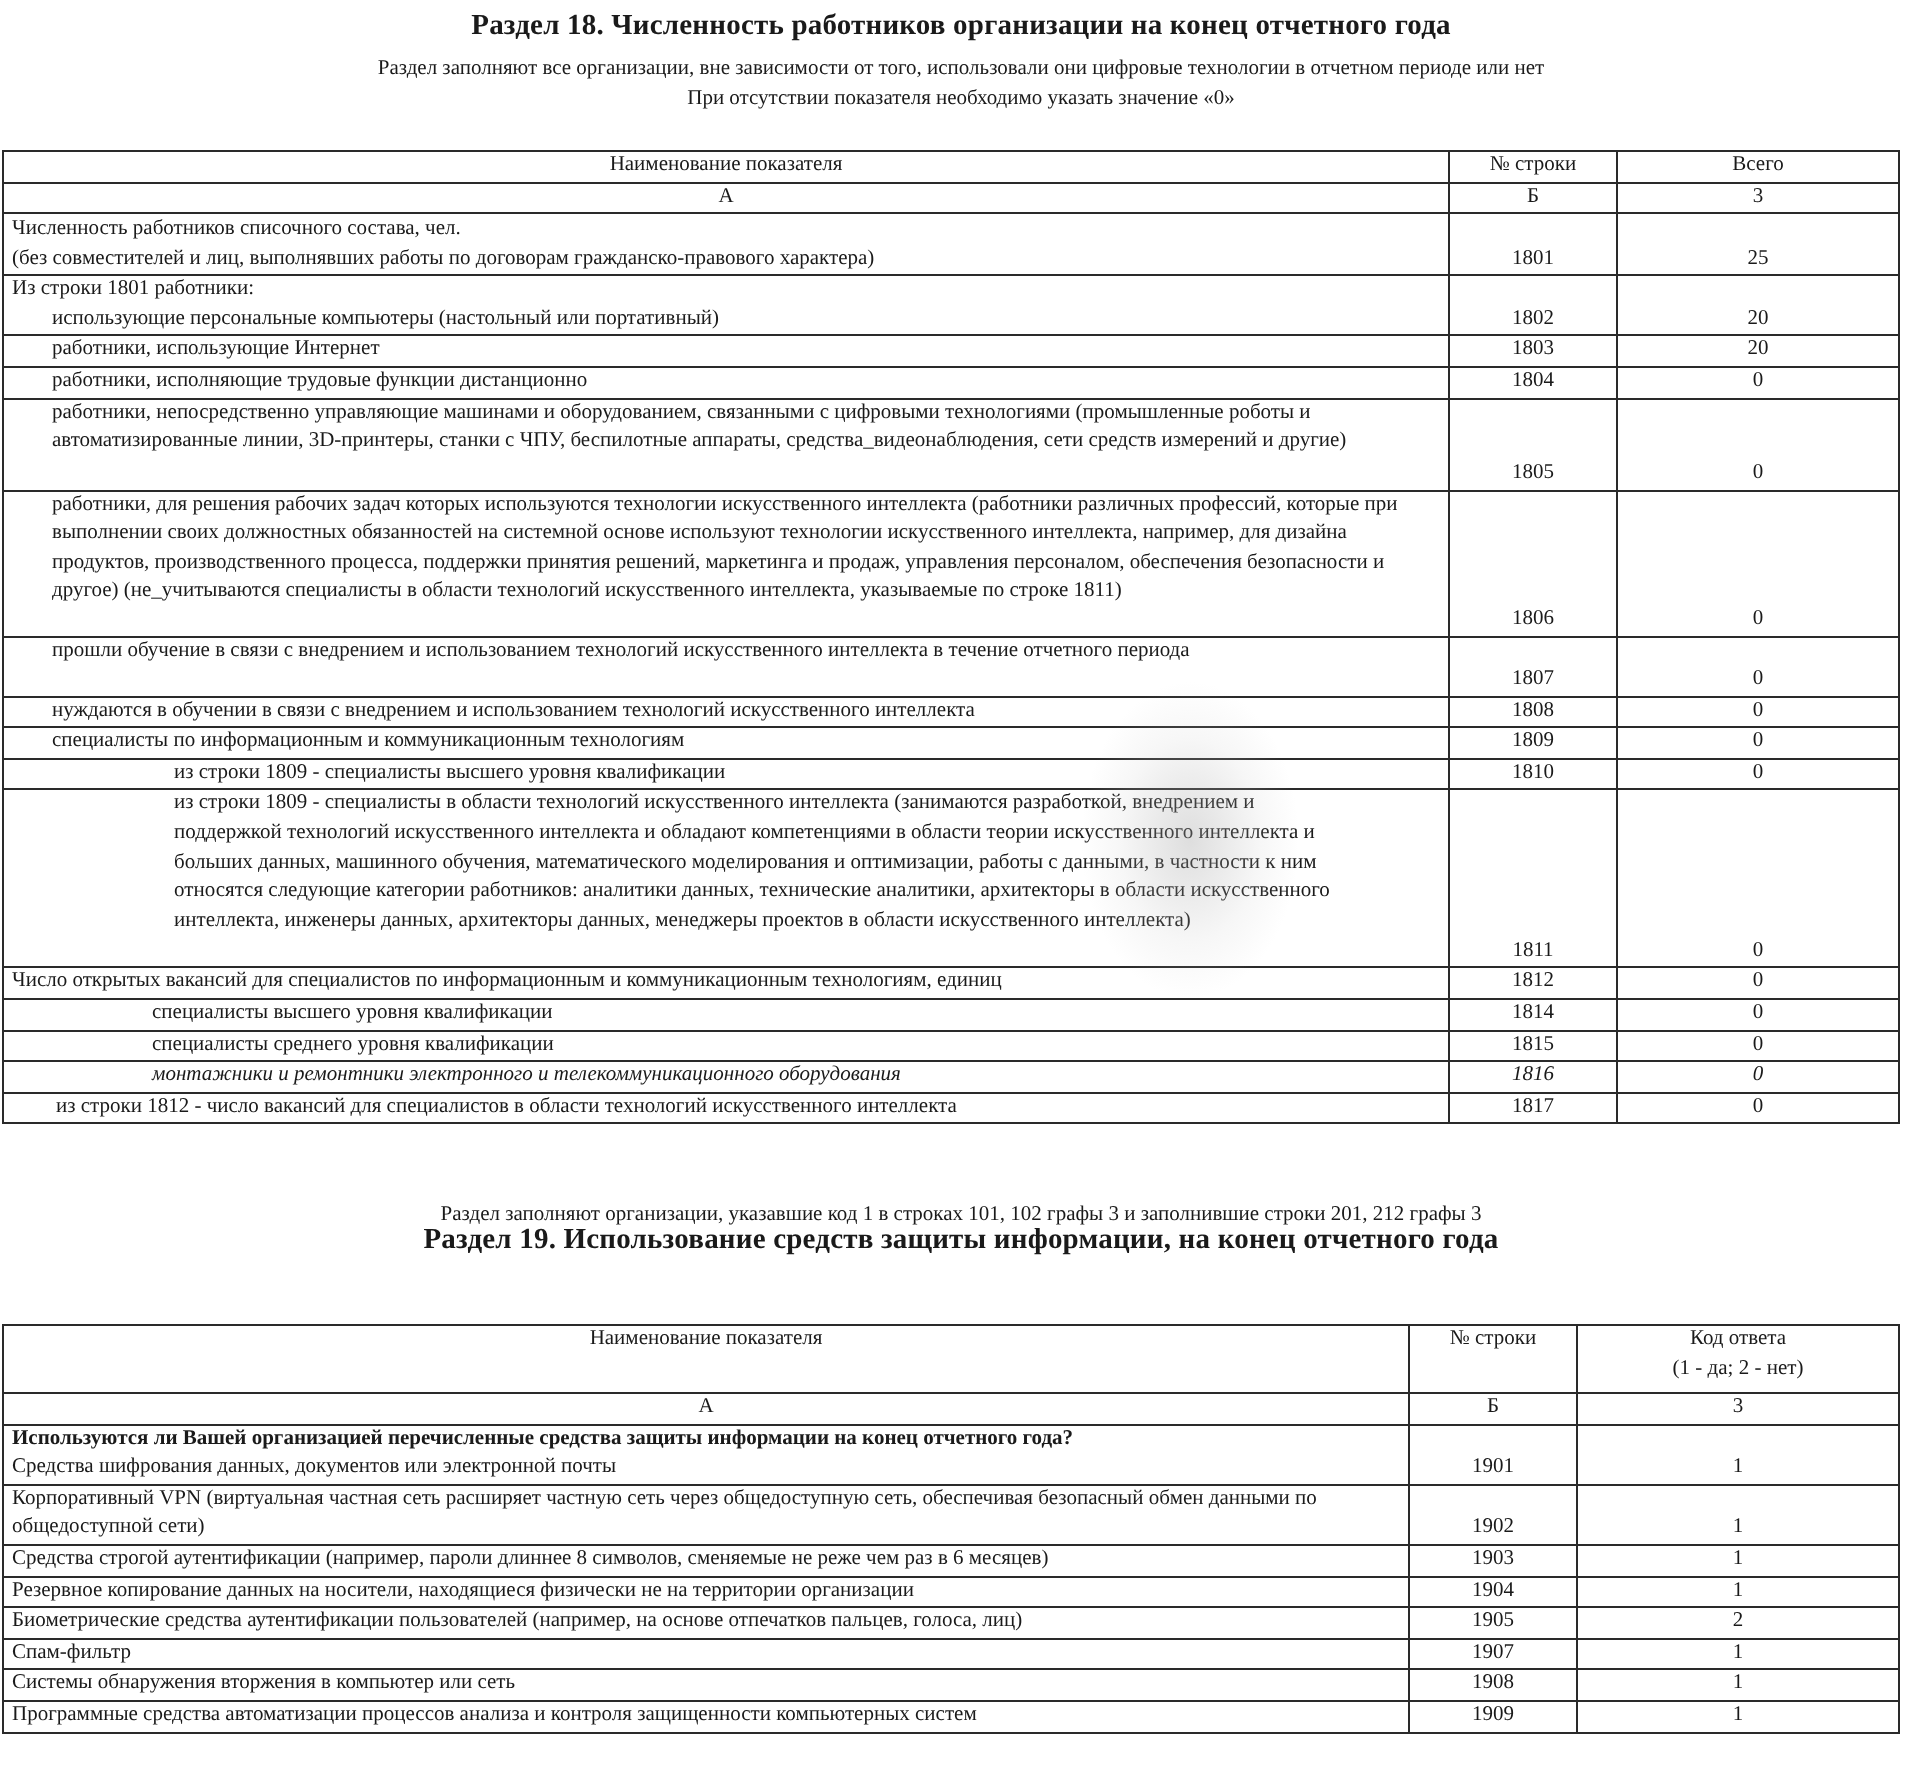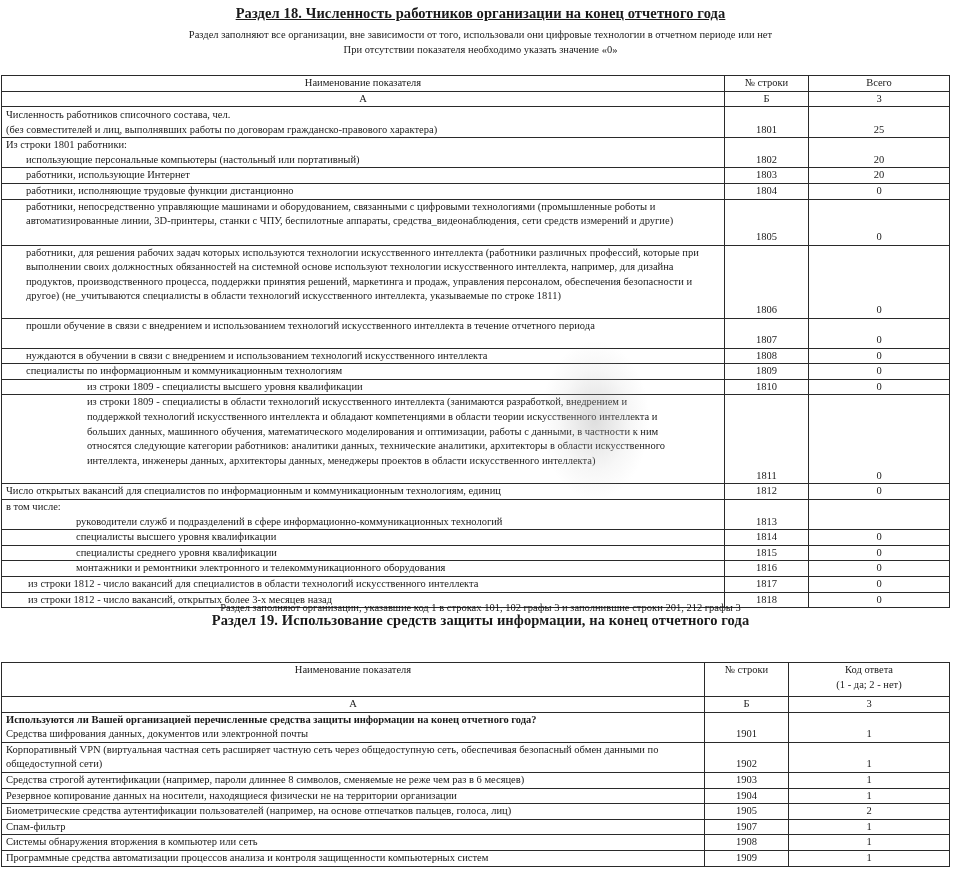--- a/index.html
+++ b/index.html
@@ -37,21 +37,21 @@
   .line { display: block; }
   .watermark {
     position: absolute; left: 540px; top: 340px; width: 110px; height: 160px;
     background: radial-gradient(ellipse at center, rgba(160,160,160,0.35) 0%, rgba(200,200,200,0.15) 45%, rgba(255,255,255,0) 70%);
     pointer-events: none;
   }
 </style>
 </head>
 <body>
 
-<div class="sec-title" style="top:5px;text-decoration:underline;">Раздел 18. Численность работников организации на конец отчетного года</div>
+<div class="sec-title" style="top:5px;">Раздел 18. Численность работников организации на конец отчетного года</div>
 <div class="sec-note" style="top:29px;">Раздел заполняют все организации, вне зависимости от того, использовали они цифровые технологии в отчетном периоде или нет</div>
 <div class="sec-note" style="top:44px;">При отсутствии показателя необходимо указать значение «0»</div>
 
 <table class="form" style="top:75px;">
   <colgroup>
     <col style="width:723px">
     <col style="width:84px">
     <col style="width:141px">
   </colgroup>
   <tbody>
@@ -137,58 +137,45 @@
     <td class="c-num">1811</td>
     <td class="c-val">0</td>
   </tr>
 
   <tr style="height:15px;">
     <td class="c-name">Число открытых вакансий для специалистов по информационным и коммуникационным технологиям, единиц</td>
     <td class="c-num">1812</td>
     <td class="c-val">0</td>
   </tr>
 
-  <tr style="height:29px;">
-    <td class="c-name">
-      <span class="line">в том числе:</span>
-      <span class="line" style="padding-left:70px;">руководители служб и подразделений в сфере информационно-коммуникационных технологий</span>
-    </td>
-    <td class="c-num">1813</td>
-    <td class="c-val"></td>
-  </tr>
 
   <tr style="height:15px;">
     <td class="c-name ind4">специалисты высшего уровня квалификации</td>
     <td class="c-num">1814</td>
     <td class="c-val">0</td>
   </tr>
 
   <tr style="height:14px;">
     <td class="c-name ind4">специалисты среднего уровня квалификации</td>
     <td class="c-num">1815</td>
     <td class="c-val">0</td>
   </tr>
 
-  <tr style="height:14px;">
+  <tr style="height:14px;font-style:italic;">
     <td class="c-name ind4">монтажники и ремонтники электронного и телекоммуникационного оборудования</td>
     <td class="c-num">1816</td>
     <td class="c-val">0</td>
   </tr>
 
   <tr style="height:14px;">
     <td class="c-name ind5">из строки 1812 - число вакансий для специалистов в области технологий искусственного интеллекта</td>
     <td class="c-num">1817</td>
     <td class="c-val">0</td>
   </tr>
 
-  <tr style="height:14px;">
-    <td class="c-name ind5">из строки 1812 - число вакансий, открытых более 3-х месяцев назад</td>
-    <td class="c-num">1818</td>
-    <td class="c-val">0</td>
-  </tr>
 </tbody>
   </table>
 
 <div class="watermark"></div>
 
 <div class="sec-title" style="top:612px;">Раздел 19. Использование средств защиты информации, на конец отчетного года</div>
 <div class="sec-note" style="top:602px;">Раздел заполняют организации, указавшие код 1 в строках 101, 102 графы 3 и заполнившие строки 201, 212 графы 3</div>
 
 <table class="form" style="top:662px;">
   <colgroup>

